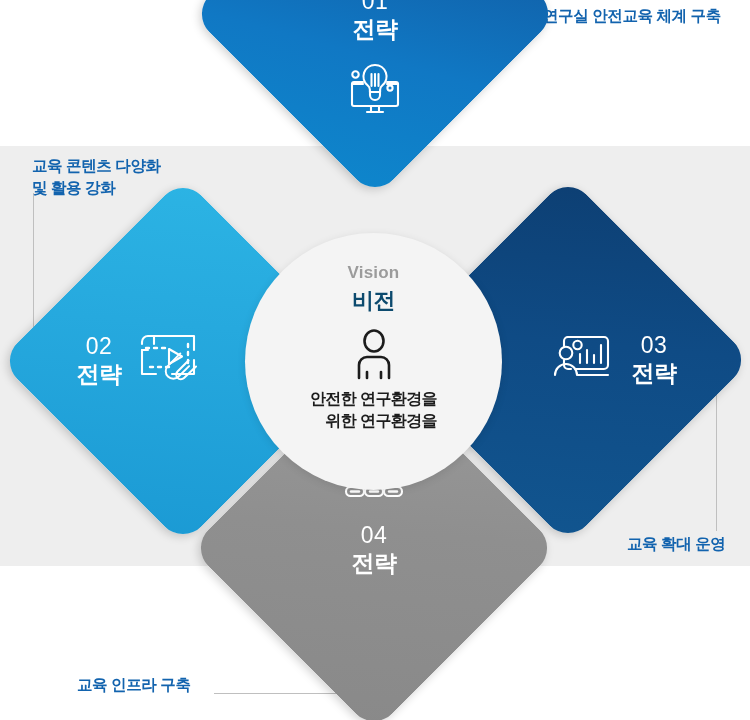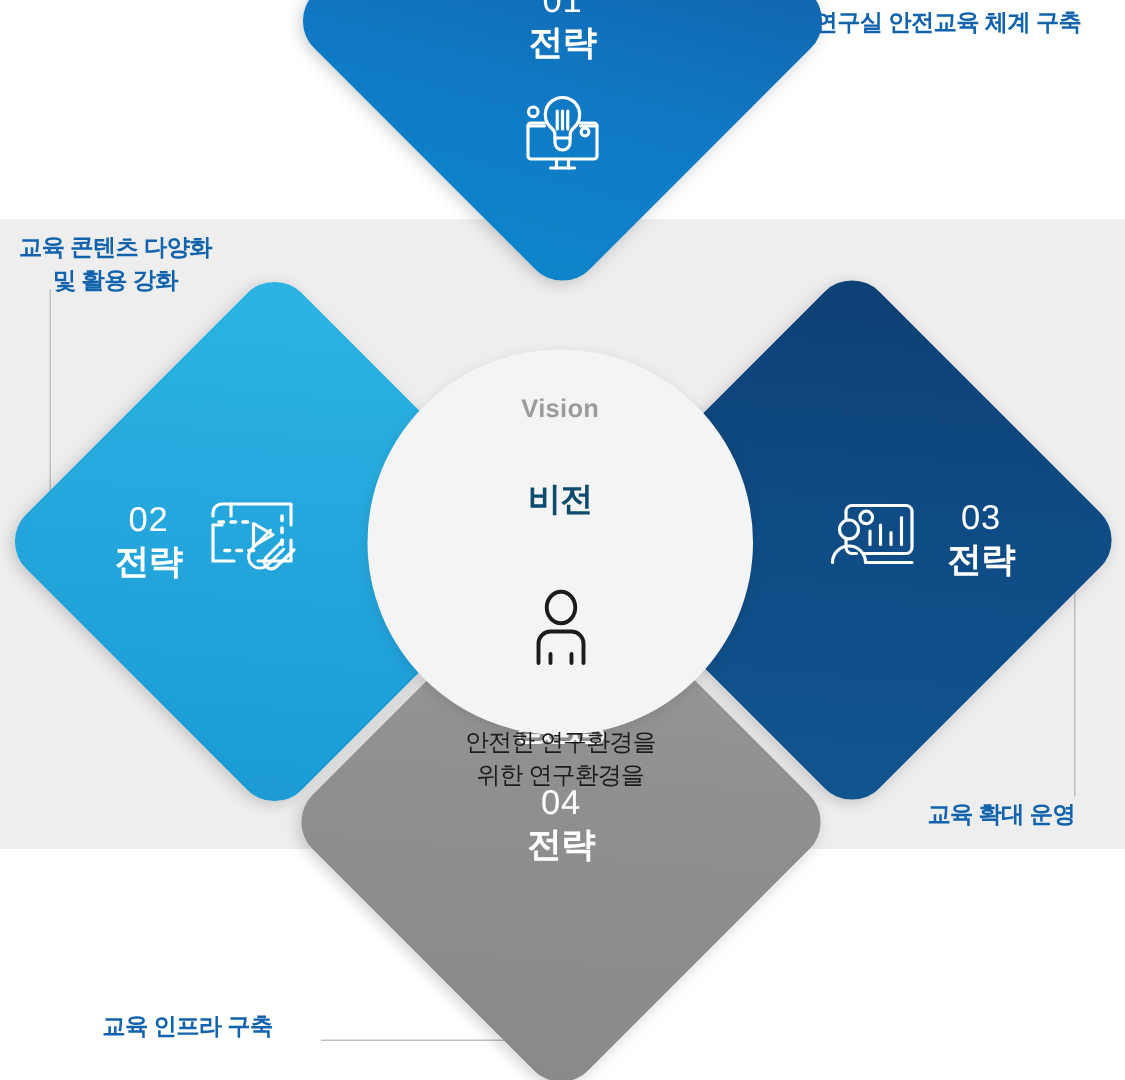--- a/index.html
+++ b/index.html
@@ -48,21 +48,21 @@
   
   .callout {
     position: absolute;
     color: #1263ae;
     font-size: 15.5px;
     font-weight: bold;
     line-height: 1.45;
     letter-spacing: -0.4px;
     white-space: nowrap;
   }
-  .callout.r { text-align: center; }
+  .callout.r { text-align: left; margin-left: 32px; }
   .callout.l { text-align: left; }
 
   
   .diamond-wrap {
     position: absolute;
     width: 260px; height: 260px;
     transform: rotate(45deg);
     border-radius: 26px;
     overflow: hidden;
     box-shadow: 0 3px 10px rgba(0,0,0,0.18);
@@ -115,42 +115,41 @@
     left: 245px; top: 233px;
     width: 257px; height: 257px;
     border-radius: 50%;
     background: #f4f4f4;
     display: flex;
     flex-direction: column;
     align-items: center;
     justify-content: flex-start;
     padding-top: 30px;
     box-shadow: 0 2px 9px rgba(0,0,0,0.10);
-    gap: 32px;
   }
   .vision-en {
     font-size: 17px;
     color: #9b9b9b;
     font-weight: bold;
     letter-spacing: 0.2px;
   }
   .vision-ko {
     font-size: 22px;
     color: #0c4a6e;
     font-weight: bold;
     letter-spacing: -0.5px;
     margin-top: 3px;
   }
   .vision-icon { margin-top: 12px; }
   .vision-desc {
     margin-top: 4px;
     font-size: 16px;
     color: #1c1c1c;
-    font-weight: normal;
-    text-align: center;
+    font-weight: bold;
+    text-align: right;
     line-height: 1.35;
     letter-spacing: -0.6px;
   }
 </style>
 </head>
 <body>
 
 <div id="stage">
 
   <div class="band"></div>

